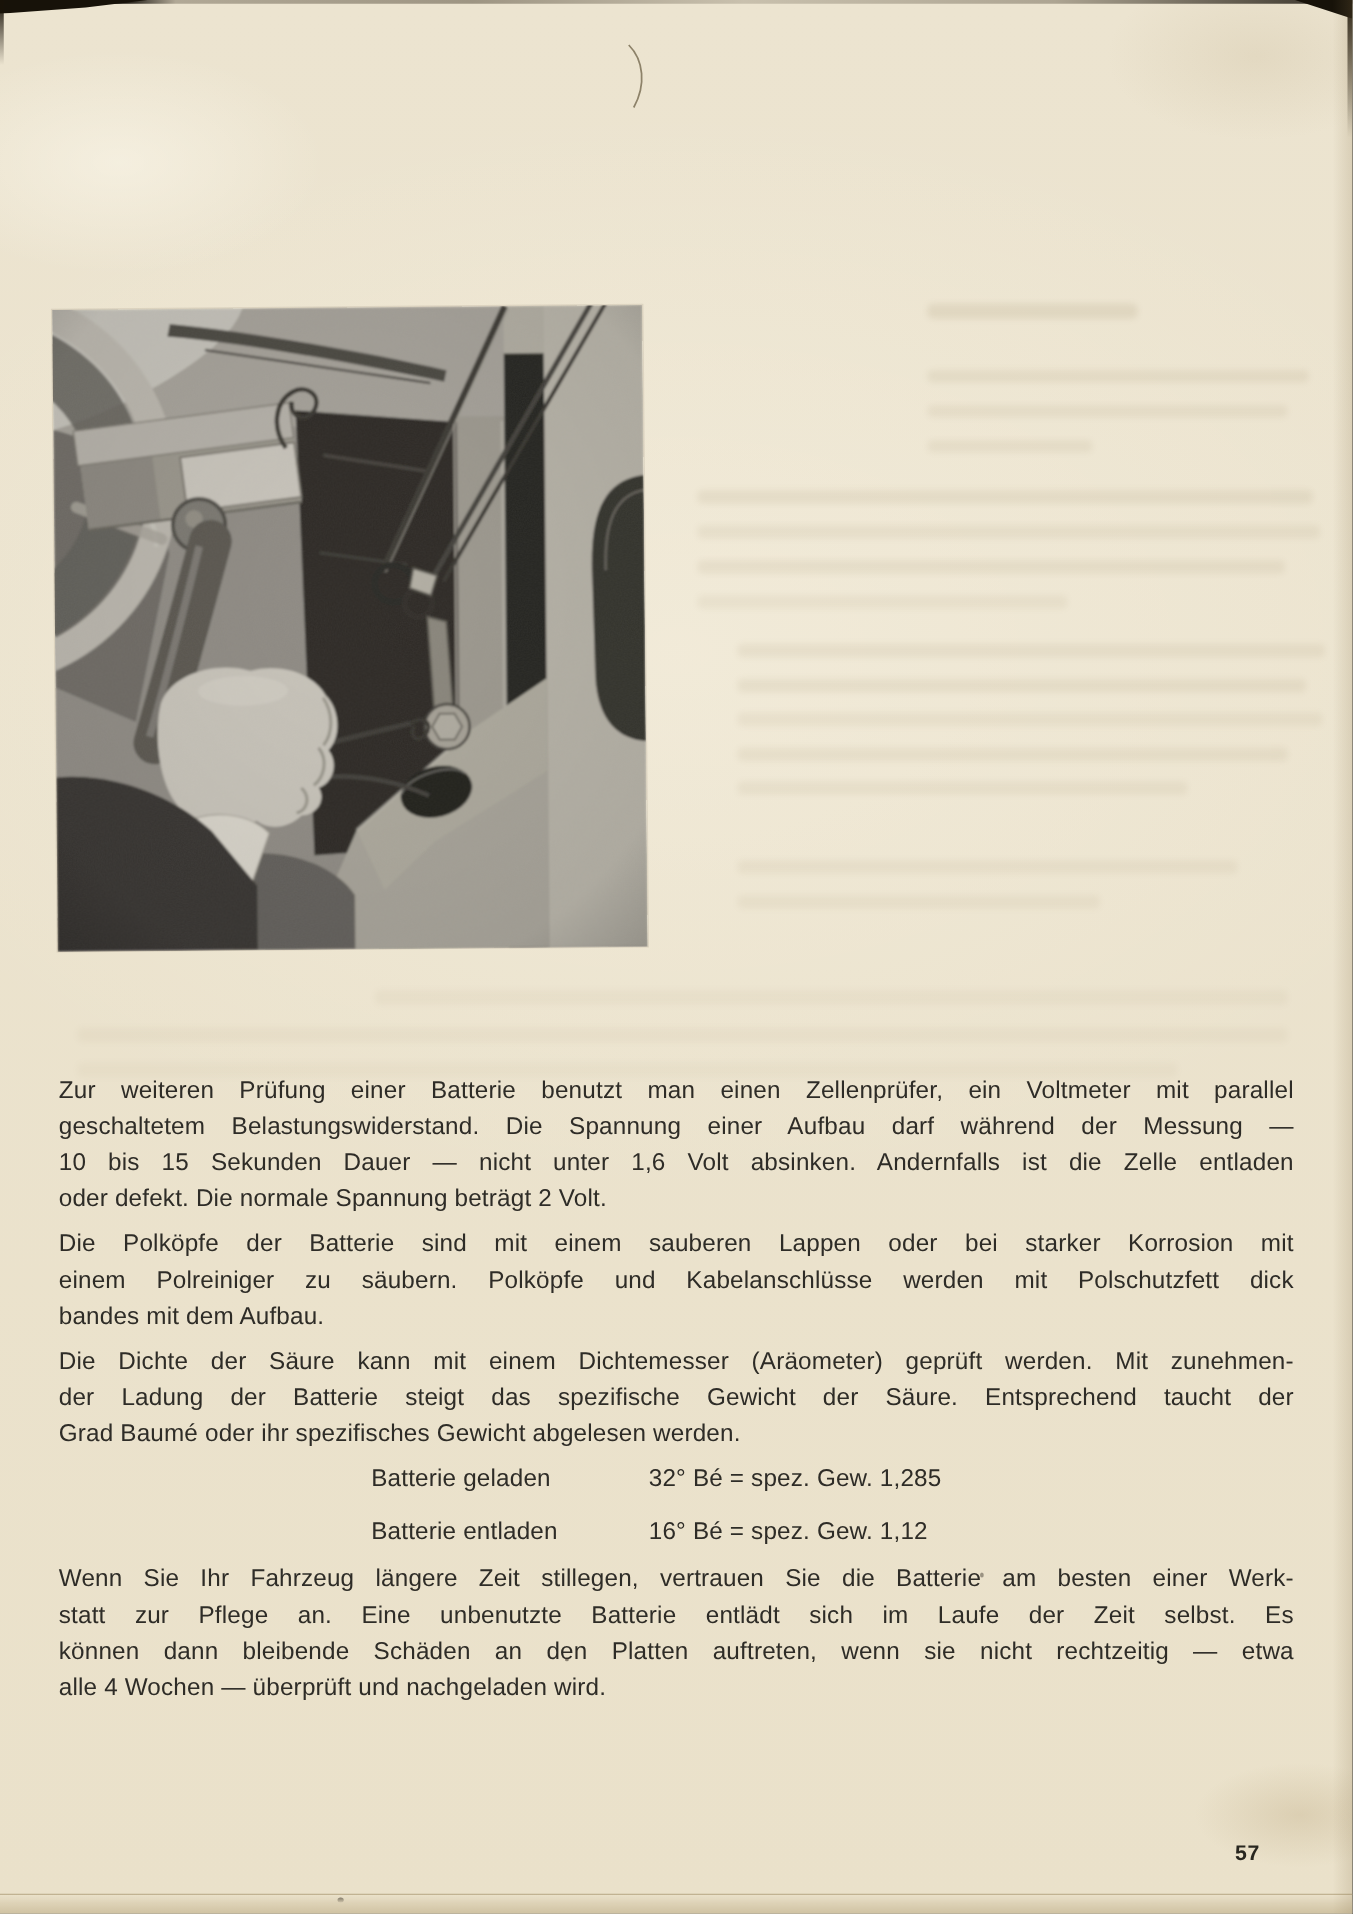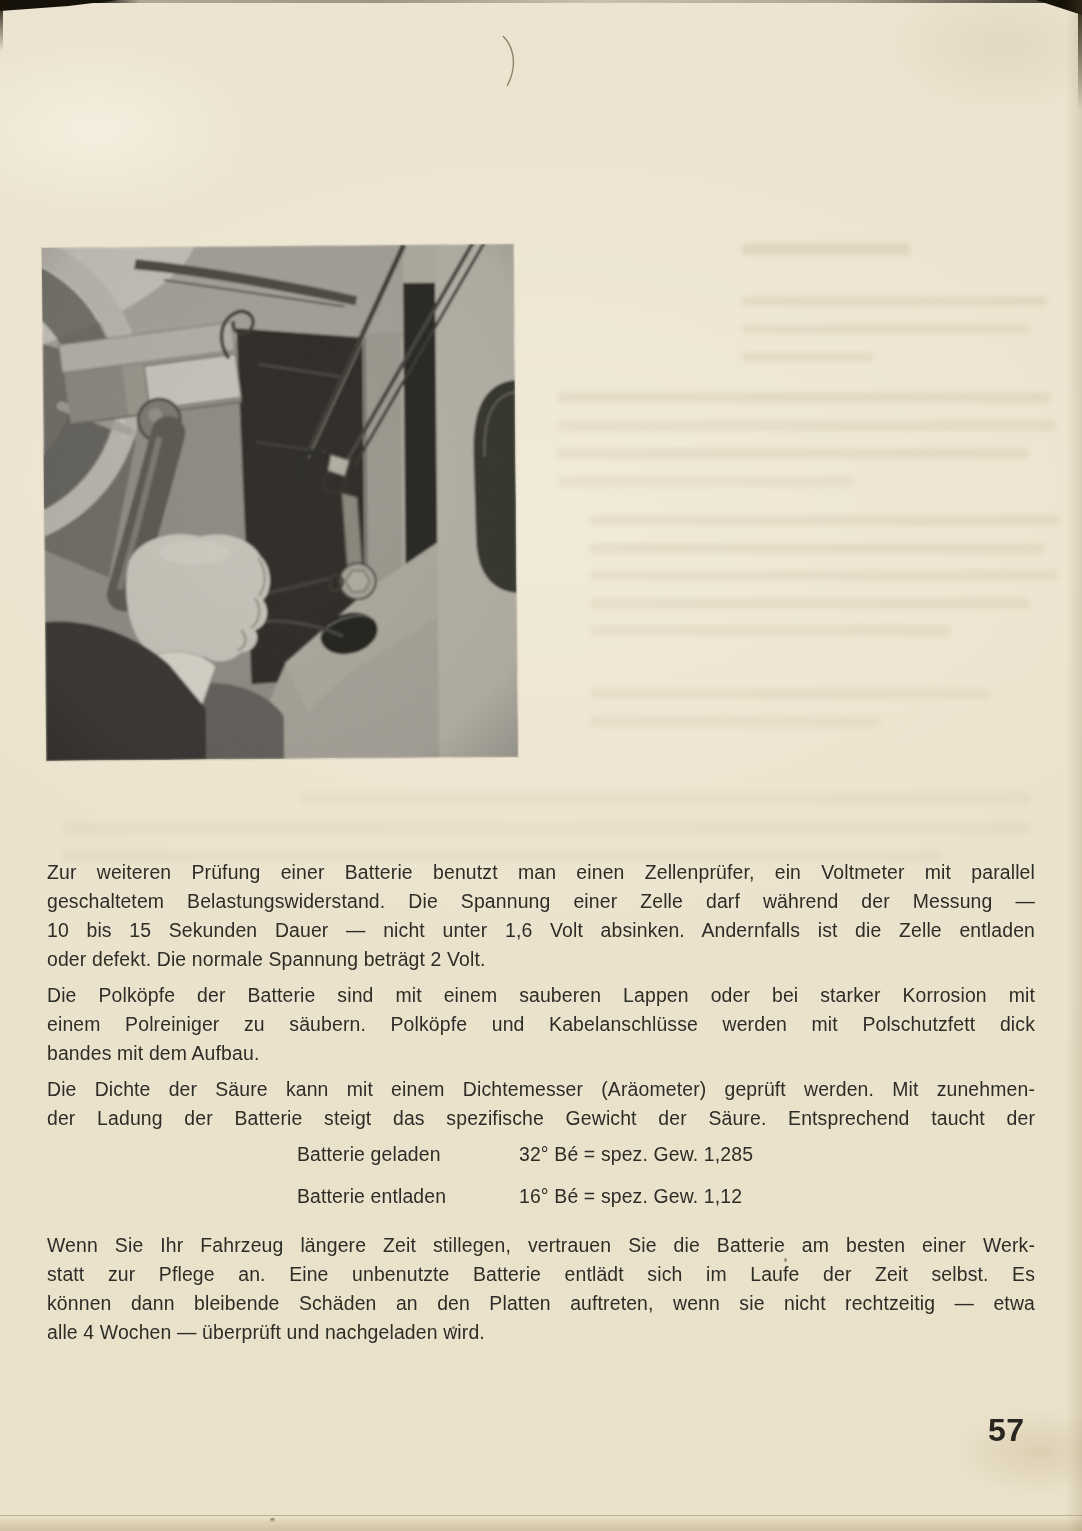--- a/index.html
+++ b/index.html
@@ -48,28 +48,28 @@
     transform:rotate(-0.5deg); box-shadow:0 0 0 1px rgba(95,85,62,.12); }
   .photo svg { display:block; width:100%; height:100%; }
 
   
   .body-text { position:absolute; left:47px; top:858px; width:988px;
     font-size:19.4px; line-height:29px; letter-spacing:.15px; color:#2e2c27; }
   .paragraph { margin:0 0 7px 0; }
   .line { text-align:justify; text-align-last:justify; }
   .line.last { text-align-last:left; }
 
-  .density-table { margin:0 0 20px 250px; }
+  .density-table { margin:0 0 9px 250px; }
   .trow { line-height:29px; margin-bottom:13px; white-space:nowrap; }
   .trow:last-child { margin-bottom:0; }
   .trow .t-label { display:inline-block; width:222px; }
   .trow .t-value { display:inline-block; }
 
-  .page-number { position:absolute; left:988px; top:1412px; width:60px;
-    font-size:32px; font-weight:bold; letter-spacing:.5px; color:#28261f; }
+  .page-number { position:absolute; left:988px; top:1473px; width:60px;
+    font-size:17px; font-weight:bold; letter-spacing:.5px; color:#28261f; }
 </style>
 </head>
 <body>
 
 <div class="page">
 
   <div>
     <div class="ghost" style="left:742px;top:243px;width:168px;height:12px;opacity:.13"></div>
     <div class="ghost" style="left:742px;top:296px;width:305px;height:10px;opacity:.10"></div>
     <div class="ghost" style="left:742px;top:324px;width:288px;height:10px;opacity:.09"></div>
@@ -171,32 +171,33 @@
         <path d="M0,374 C46,370 94,390 124,418 L160,462 L160,513 L0,513 Z" fill="#383530"></path>
       </g>
       <rect width="472" height="513" filter="url(#noise)" opacity=".18"></rect>
       <rect width="472" height="513" fill="url(#vg)"></rect>
     </svg>
   </figure>
 
   <main class="body-text">
     <section class="paragraph">
       <div class="line">Zur weiteren Prüfung einer Batterie benutzt man einen Zellenprüfer, ein Voltmeter mit parallel</div>
-      <div class="line">geschaltetem Belastungswiderstand. Die Spannung einer Zelle darf während der Messung —</div>
+      <div class="line">geschaltetem Belastungswiderstand. Die Spannung einer Aufbau darf während der Messung —</div>
       <div class="line">10 bis 15 Sekunden Dauer — nicht unter 1,6 Volt absinken. Andernfalls ist die Zelle entladen</div>
       <div class="line last">oder defekt. Die normale Spannung beträgt 2 Volt.</div>
     </section>
     <section class="paragraph">
       <div class="line">Die Polköpfe der Batterie sind mit einem sauberen Lappen oder bei starker Korrosion mit</div>
       <div class="line">einem Polreiniger zu säubern. Polköpfe und Kabelanschlüsse werden mit Polschutzfett dick</div>
       <div class="line last">bandes mit dem Aufbau.</div>
     </section>
     <section class="paragraph">
       <div class="line">Die Dichte der Säure kann mit einem Dichtemesser (Aräometer) geprüft werden. Mit zunehmen-</div>
       <div class="line">der Ladung der Batterie steigt das spezifische Gewicht der Säure. Entsprechend taucht der</div>
+      <div class="line last">Grad Baumé oder ihr spezifisches Gewicht abgelesen werden.</div>
     </section>
 
     <div class="density-table">
       <div class="trow">
         <span class="t-label">Batterie geladen</span><span class="t-value">32° Bé = spez. Gew. 1,285</span>
       </div>
       <div class="trow">
         <span class="t-label">Batterie entladen</span><span class="t-value">16° Bé = spez. Gew. 1,12</span>
       </div>
     </div>

